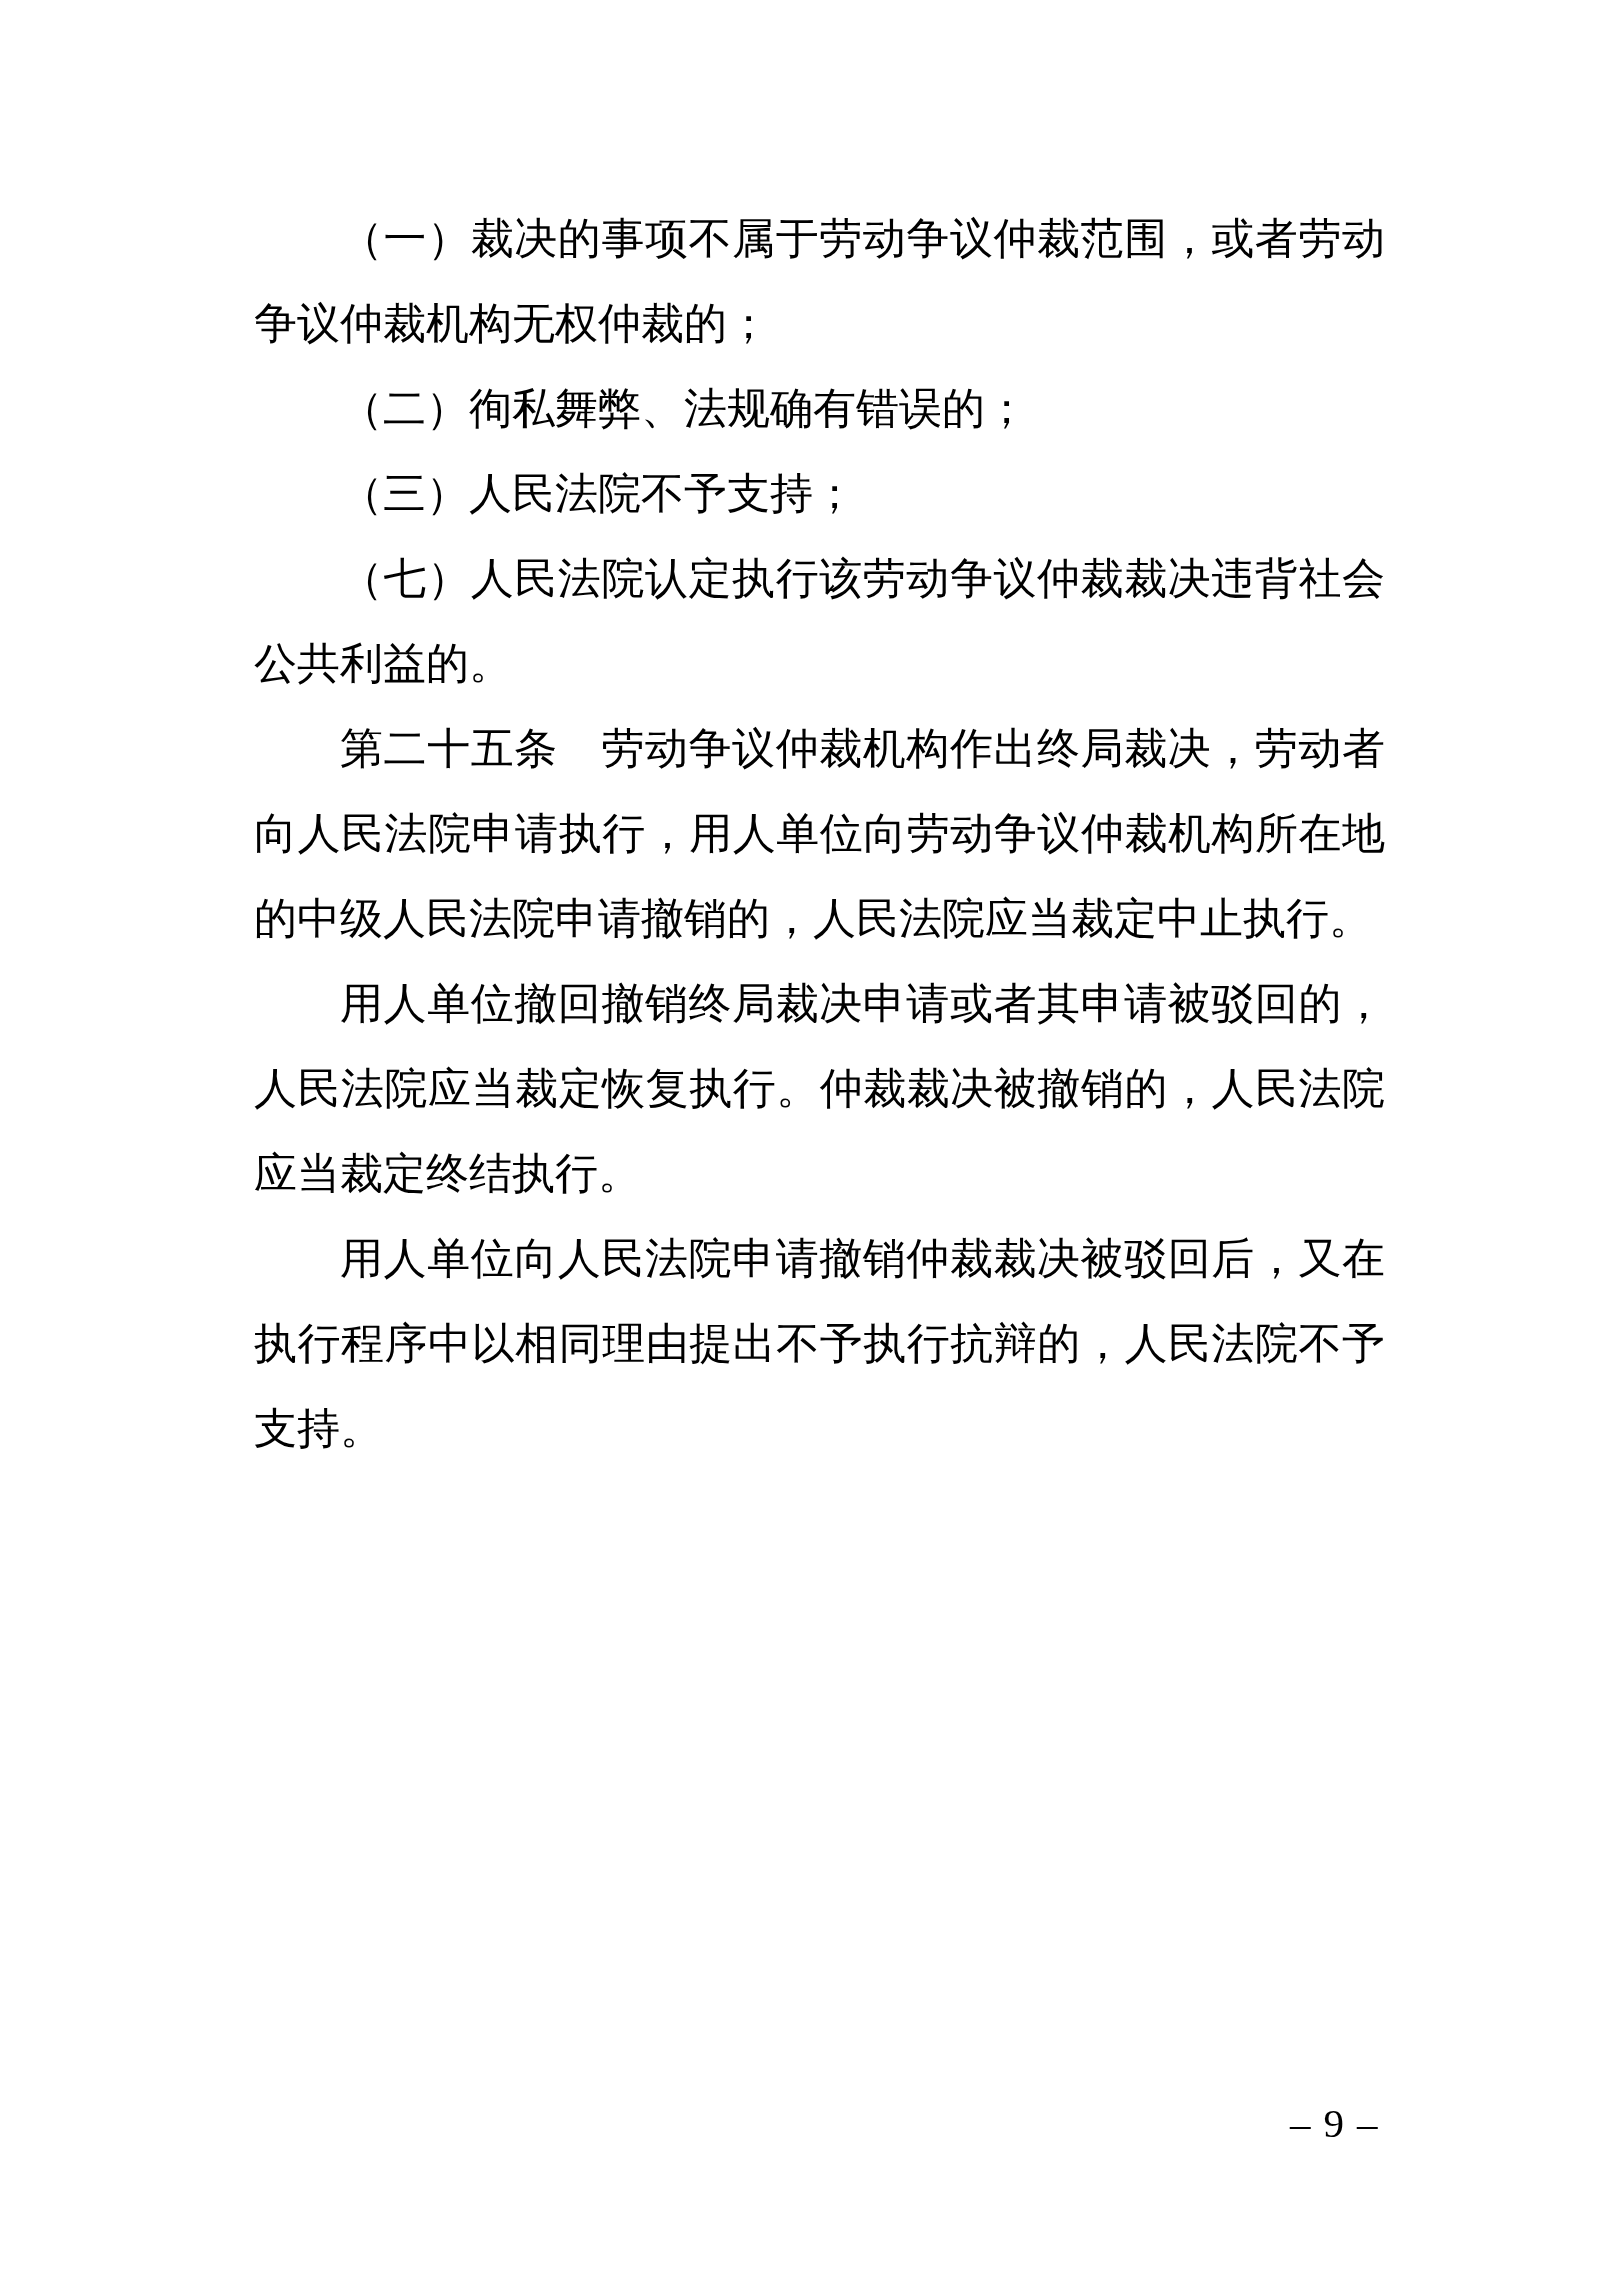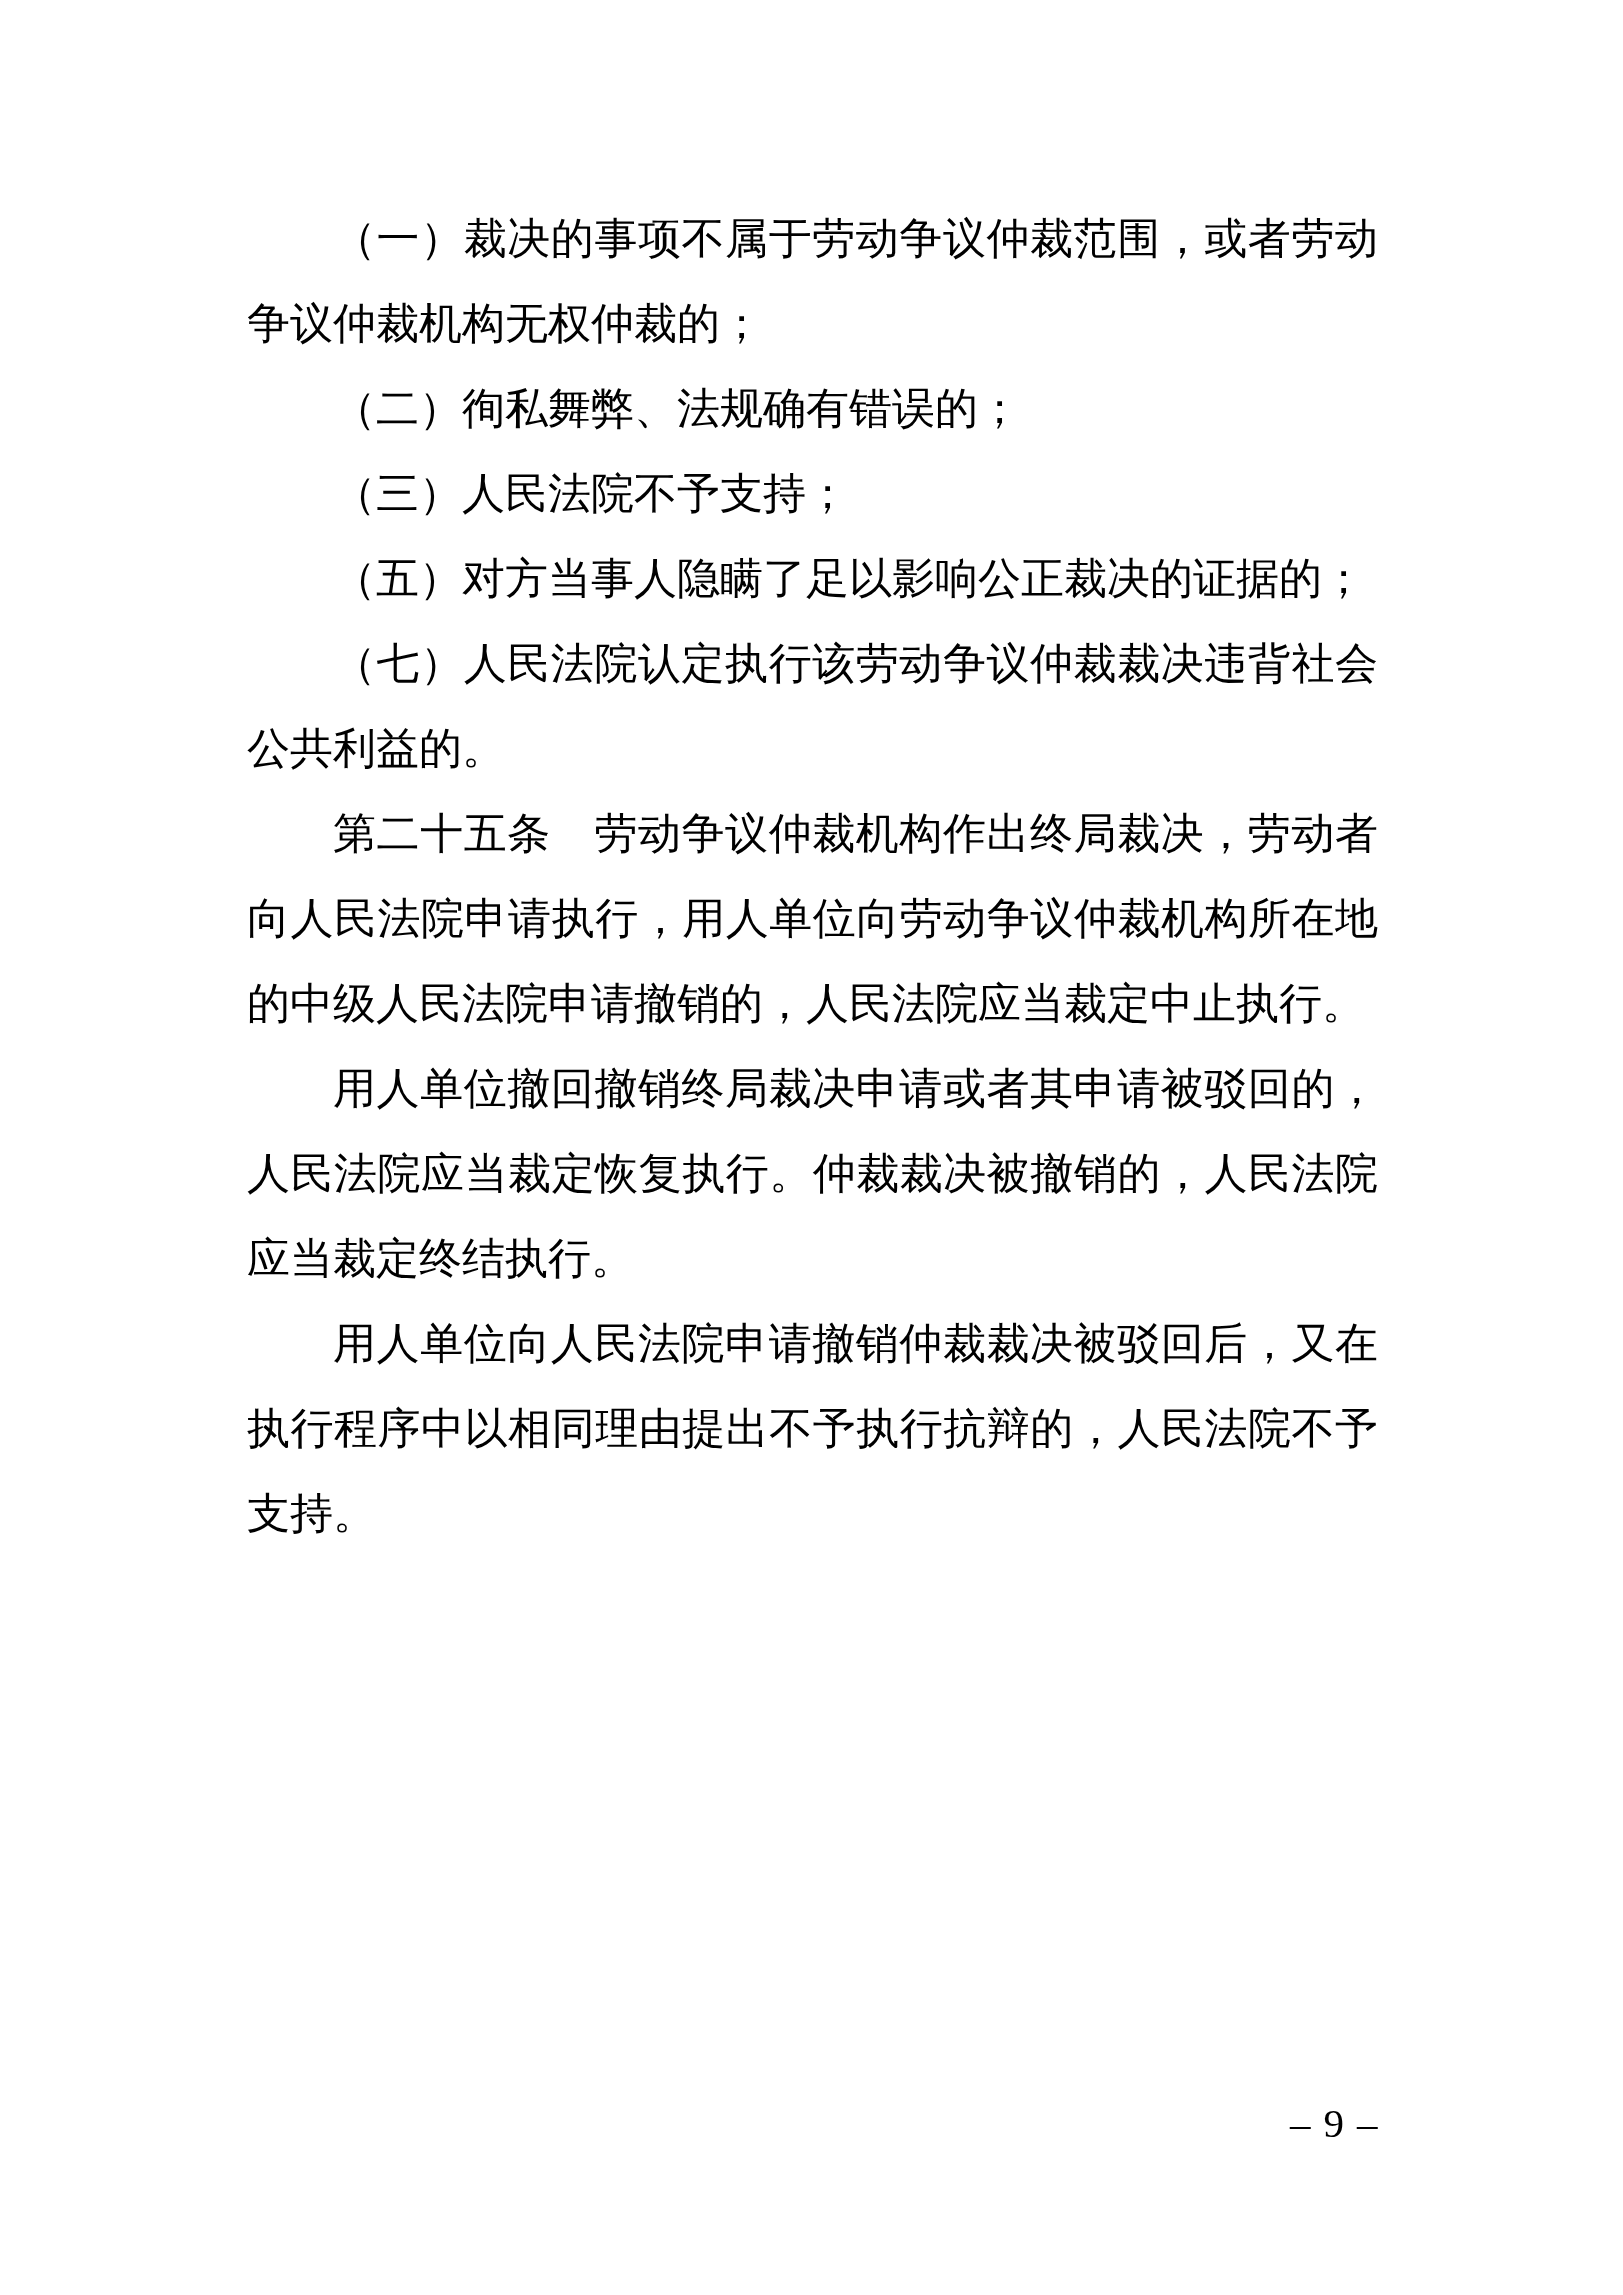--- a/index.html
+++ b/index.html
@@ -11,21 +11,21 @@
     position: relative;
     width: 1623px;
     height: 2295px;
     background: #ffffff;
     overflow: hidden;
     font-family: "Liberation Serif", "DejaVu Serif", serif;
     color: #000000;
   }
   .content {
     position: absolute;
-    left: 247px;
+    left: 254px;
     top: 196px;
     width: 1131px;
     font-size: 43px;
     line-height: 85px;
     text-align: justify;
     color: #000000;
   }
   .content p {
     margin: 0;
     padding: 0;
@@ -47,21 +47,20 @@
 </style>
 </head>
 <body>
 
 <div class="page">
 
   <div class="content">
     <p><span>（一）裁决的事项不属于劳动争议仲裁范围，或者劳动争议仲裁机构无权仲裁的；</span></p>
     <p><span>（二）徇私舞弊、法规确有错误的；</span></p>
     <p><span>（三）人民法院不予支持；</span></p>
-    <p><span>（五）对方当事人隐瞒了足以影响公正裁决的证据的；</span></p>
     <p><span>（七）人民法院认定执行该劳动争议仲裁裁决违背社会公共利益的。</span></p>
     <p><span class="article-no">第二十五条</span><span>　劳动争议仲裁机构作出终局裁决，劳动者向人民法院申请执行，用人单位向劳动争议仲裁机构所在地的中级人民法院申请撤销的，人民法院应当裁定中止执行。</span></p>
     <p><span>用人单位撤回撤销终局裁决申请或者其申请被驳回的，人民法院应当裁定恢复执行。仲裁裁决被撤销的，人民法院应当裁定终结执行。</span></p>
     <p><span>用人单位向人民法院申请撤销仲裁裁决被驳回后，又在执行程序中以相同理由提出不予执行抗辩的，人民法院不予支持。</span></p>
   </div>
 
   <div class="page-number">– 9 –</div>
 
 </div>
 

